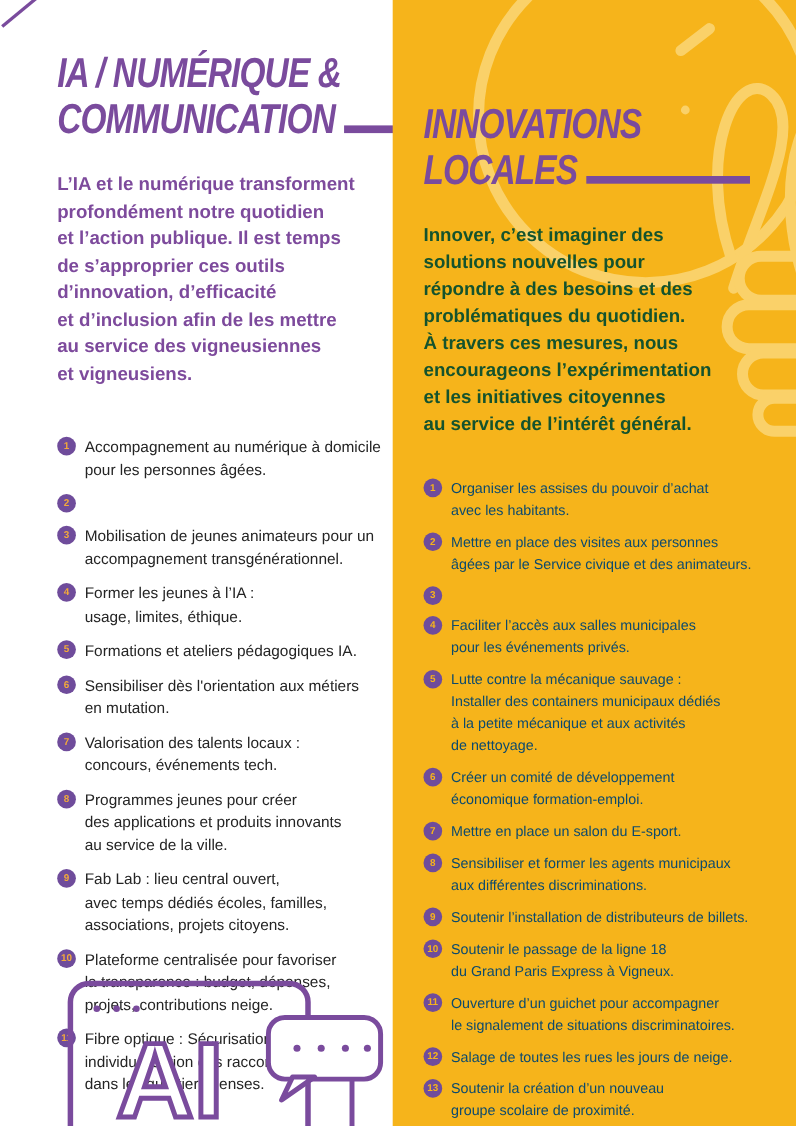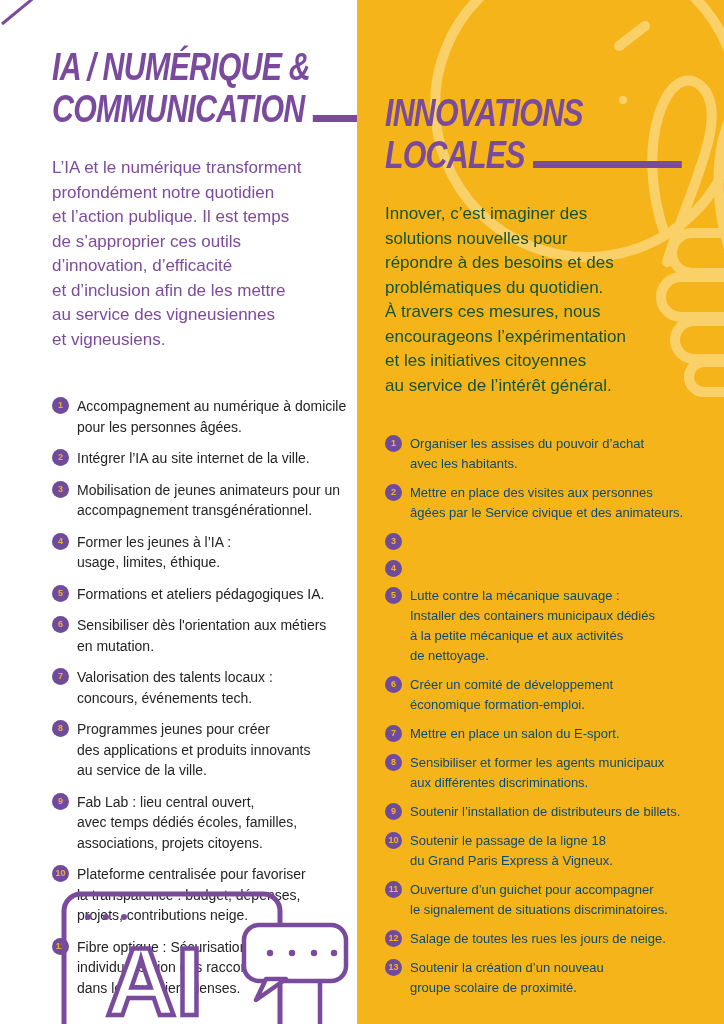--- a/index.html
+++ b/index.html
@@ -30,21 +30,21 @@
     letter-spacing:-1px;
     transform:scaleX(0.8);transform-origin:left center;
     white-space:nowrap;
   }
   .bar{display:inline-block;background:#7A4B9D;height:7px;vertical-align:baseline;margin-left:10px;}
   .bar-short{width:58px;}
   .bar-long{width:186px;}
   
   .intro{
     margin:4px 0 44px 0;
-    font-weight:normal;font-size:17px;line-height:24.5px;
+    font-weight:bold;font-size:17px;line-height:24.5px;
     color:#7D4A9C;white-space:pre-line;
   }
   .col-right .intro{color:#14532d;margin-bottom:36px;}
   
   ul.measures{list-style:none;margin:0;padding:0;}
   ul.measures li{
     display:flex;align-items:flex-start;
     margin-bottom:11px;
   }
   .badge{
@@ -94,21 +94,20 @@
 et vigneusiens.</p>
 
     <ul class="measures">
       <li>
           <span class="badge">1</span>
           <span class="itxt">Accompagnement au numérique à domicile
 pour les personnes âgées.</span>
         </li>
       <li>
           <span class="badge">2</span>
-          <span class="itxt">Intégrer l’IA au site internet de la ville.</span>
         </li>
       <li>
           <span class="badge">3</span>
           <span class="itxt">Mobilisation de jeunes animateurs pour un
 accompagnement transgénérationnel.</span>
         </li>
       <li>
           <span class="badge">4</span>
           <span class="itxt">Former les jeunes à l’IA :
 usage, limites, éthique.</span>
@@ -192,20 +191,22 @@
         <li>
             <span class="badge">2</span>
             <span class="itxt">Mettre en place des visites aux personnes
 âgées par le Service civique et des animateurs.</span>
           </li>
         <li>
             <span class="badge">3</span>
           </li>
         <li>
             <span class="badge">4</span>
+            <span class="itxt">Faciliter l’accès aux salles municipales
+pour les événements privés.</span>
           </li>
         <li>
             <span class="badge">5</span>
             <span class="itxt">Lutte contre la mécanique sauvage :
 Installer des containers municipaux dédiés
 à la petite mécanique et aux activités
 de nettoyage.</span>
           </li>
         <li>
             <span class="badge">6</span>

